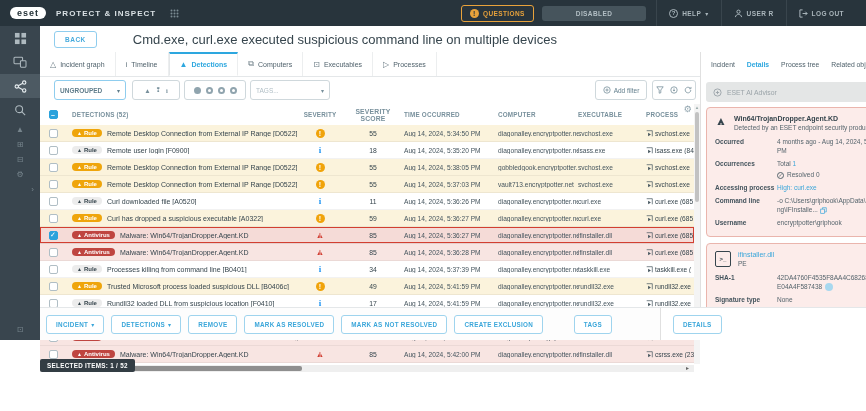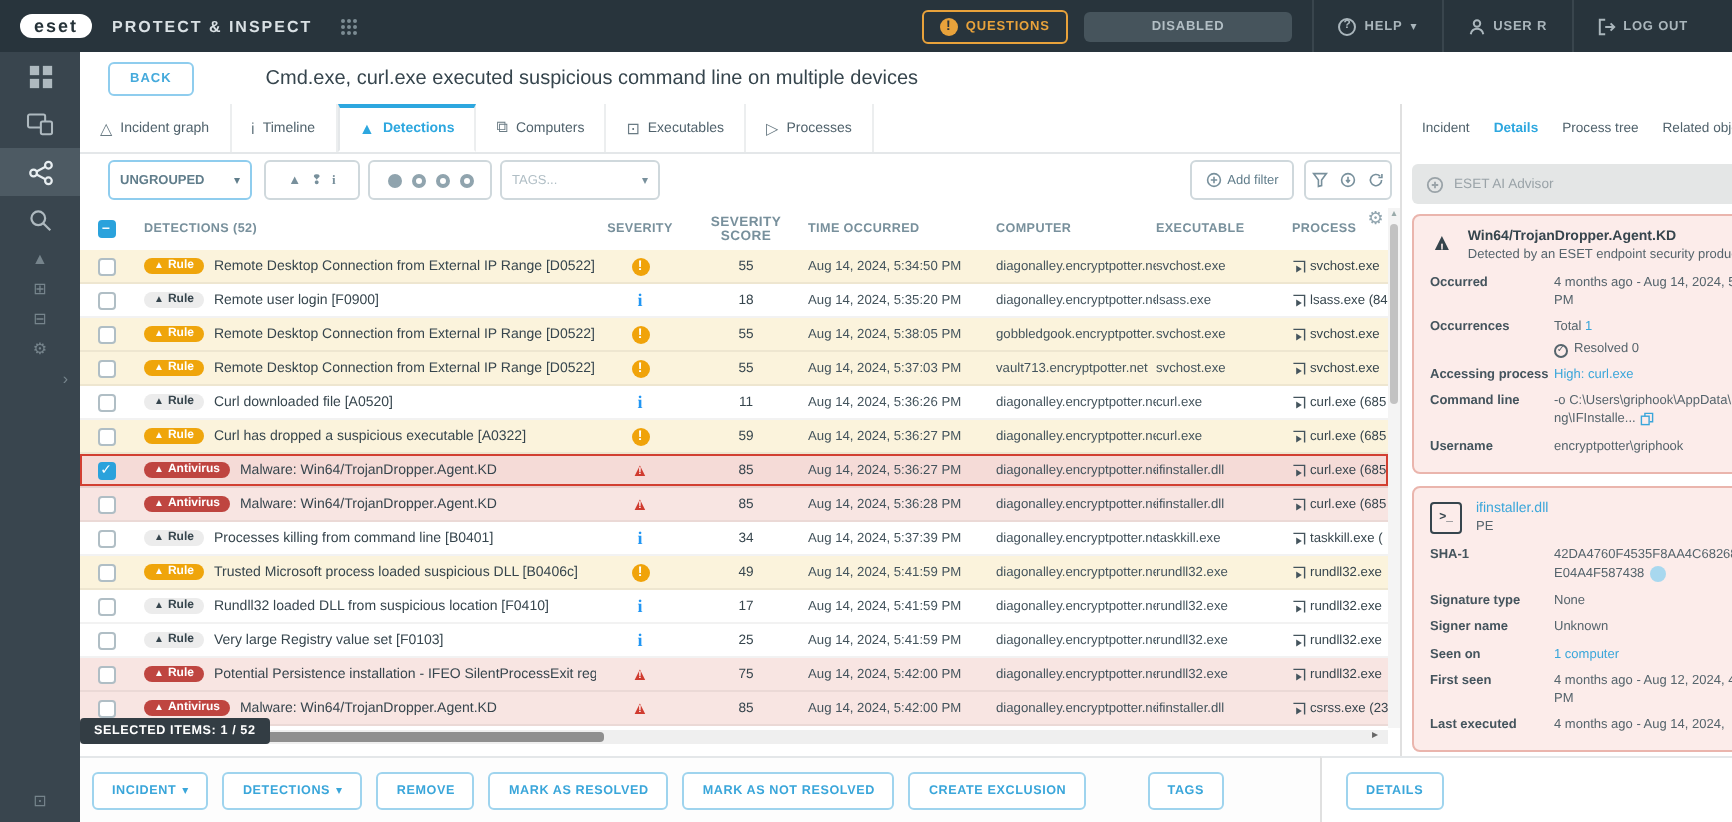--- a/index.html
+++ b/index.html
@@ -1,18 +1,18 @@
 <!DOCTYPE html>
 <html><head>
 <meta charset="utf-8">
 <style>
   * { margin:0; padding:0; box-sizing:border-box; }
   html,body { width:866px; height:411px; overflow:hidden; background:#fff;
               font-family:"Liberation Sans","DejaVu Sans",sans-serif; }
-  #app { position:absolute; inset:0; width:866px; height:411px; }
+  #app { position:absolute; inset:0; width:866px; height:340px; }
 
   
   .topbar { position:absolute; left:0; top:0; right:0; height:26px; background:#28343c;
             display:flex; align-items:center; padding:0 10px; z-index:30; }
   .logo { background:#fff; color:#253238; border-radius:9px; padding:1px 7px;
           font-weight:bold; font-size:9px; letter-spacing:1px; }
   .product { color:#d9e0e4; font-size:8px; font-weight:bold; letter-spacing:1px; margin-left:10px; }
   .appgrid { margin-left:14px; color:#7b8b93; }
   .topbar-right { margin-left:auto; display:flex; align-items:center; height:100%; }
   .btn-questions { display:flex; align-items:center; gap:4px; border:1px solid #e8a23b; color:#e8a23b;
@@ -36,21 +36,21 @@
   .side-item.active { background:#4d5a63; color:#e8eef1; }
   .side-bottom { position:absolute; bottom:6px; width:40px; display:flex; justify-content:center;
                  color:#76848c; font-size:8px; }
   .collapse { justify-content:flex-end; padding-right:6px; font-size:8px; }
 
   
   .main { position:absolute; left:40px; top:26px; right:0; bottom:0; background:#fff; }
   .titlebar { position:absolute; left:0; top:0; right:0; height:26px; display:flex; align-items:center; }
   .btn-back { border:1px solid #8fcdee; color:#45aadc; border-radius:3px; font-size:6.5px; font-weight:bold;
               padding:4px 10px; margin-left:14px; letter-spacing:.5px; background:#fff; }
-  .page-title { font-size:10px; color:#36454d; margin-left:12px;padding-left:24px; }
+  .page-title { font-size:13px; color:#36454d; margin-left:12px;padding-left:24px; }
 
   .tabsbar { position:absolute; left:0; top:26px; right:0; height:25px; border-bottom:1px solid #e4e7e9;
              display:flex; align-items:stretch; }
   .tab { display:flex; align-items:center; gap:4px; padding:0 10px; font-size:7px; color:#50626c;
          border-right:1px solid #eceeef; }
   .tab .tab-ic { font-size:8px; color:#6a7b84; }
   .tab.active { color:#2da7df; border-top:2px solid #2da7df; background:#fff;
                 border-left:1px solid #e4e7e9; border-bottom:1px solid #fff; font-weight:bold; }
   .tab.active .tab-ic { color:#2da7df; }
   .panel-tabs { position:absolute; left:660px; top:0; height:25px; display:flex; align-items:center;

